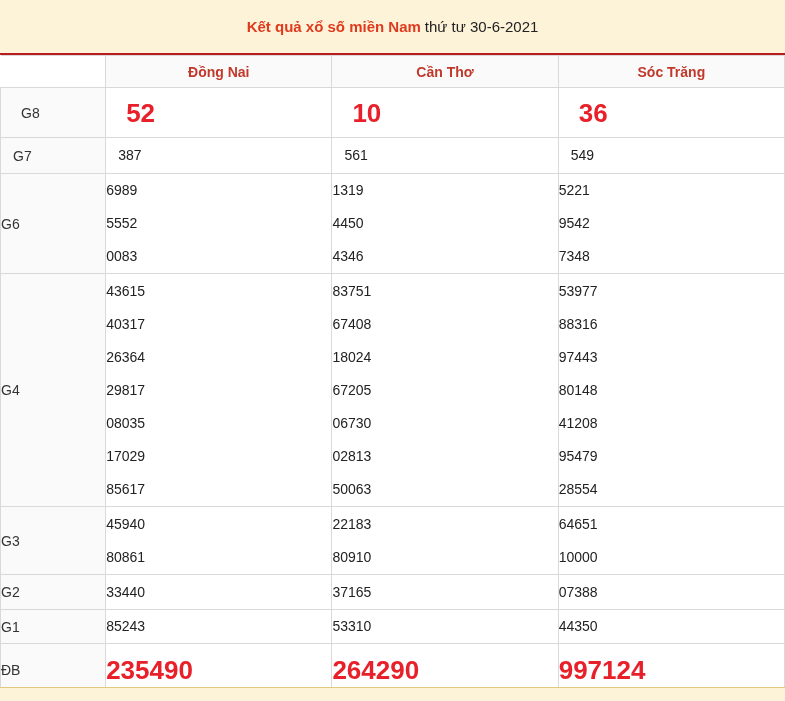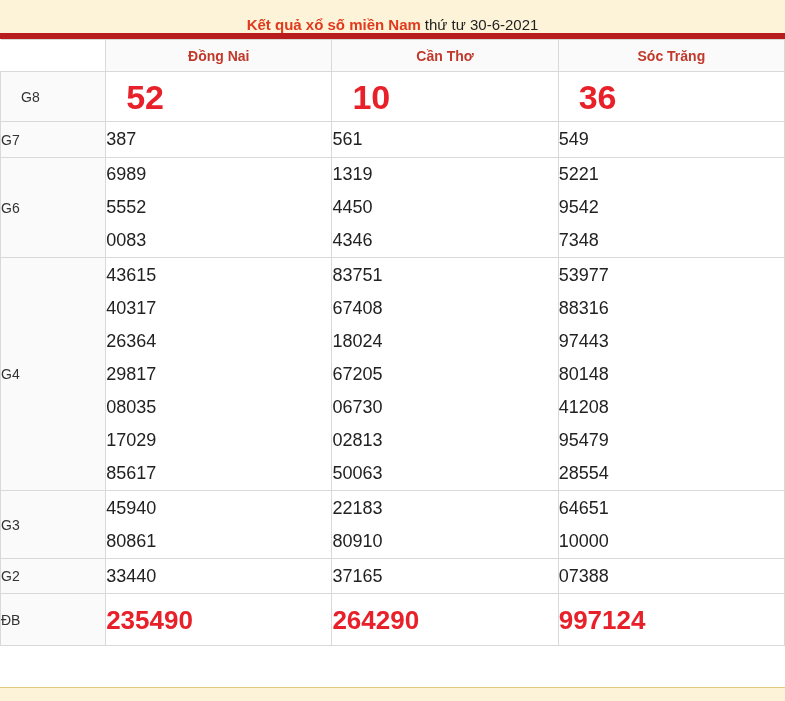--- a/index.html
+++ b/index.html
@@ -15,25 +15,25 @@
   }
   .page {
     position: relative;
     width: 785px;
     height: 701px;
     overflow: hidden;
     background: #ffffff;
   }
   
   .title-bar {
-    height: 39px;
+    height: 55px;
     background: #fdf3d8;
-    border-bottom: 6px solid #b91c1c;
+    border-bottom: 2px solid #b91c1c;
     display: flex;
-    align-items: flex-end;
+    align-items: center;
     justify-content: center;
     box-sizing: border-box;
   }
   .title-bar .title-text {
     font-size: 15px;
     color: #2b2b2b;
     white-space: nowrap;
   }
   .title-bar .title-strong {
     color: #e03a1e;
@@ -70,40 +70,40 @@
     border-left: none;
   }
   td.label {
     font-size: 14px;
     color: #333333;
     background: #fafafa;
     font-weight: normal;
     padding: 0;
   }
   td.nums {
-    font-size: 18px;
+    font-size: 14px;
     color: #222222;
     padding: 0;
     line-height: 33px;
   }
   td.nums .num {
     display: block;
   }
   
   tr.g8 td.nums, tr.db td.nums {
     color: #e8202a;
     font-weight: bold;
     font-size: 26px;
     line-height: 44px;
   }
-  tr.g8 td.nums { font-size: 34px; }
+  tr.g8 td.nums { font-size: 26px; }
   tr.db td.nums { font-size: 26px; }
   tr.g8 td.label, tr.db td.label { font-size: 14px; }
   tr.g8 td { height: 50px; padding-left: 20px; }
-  tr.g7 td { height: 36px; }
+  tr.g7 td { height: 36px; padding-left: 12px; }
   tr.g6 td { height: 100px; }
   tr.g5 td { height: 34px; }
   tr.g4 td { height: 233px; }
   tr.g3 td { height: 68px; }
   tr.g2 td { height: 35px; }
   tr.g1 td { height: 34px; }
   tr.db td { height: 52px; }
   tr.g6 td.nums, tr.g4 td.nums, tr.g3 td.nums { line-height: 33px; }
   
   .footer-strip {
@@ -262,20 +262,32 @@
           <span class="num">33440</span>
         </td>
         <td class="nums">
           <span class="num">37165</span>
         </td>
         <td class="nums">
           <span class="num">07388</span>
         </td>
       </tr>
 
+      <tr class="g1">
+        <td class="label">G1</td>
+        <td class="nums">
+          <span class="num">85243</span>
+        </td>
+        <td class="nums">
+          <span class="num">53310</span>
+        </td>
+        <td class="nums">
+          <span class="num">44350</span>
+        </td>
+      </tr>
 
       <tr class="db">
         <td class="label">ĐB</td>
         <td class="nums">
           <span class="num">235490</span>
         </td>
         <td class="nums">
           <span class="num">264290</span>
         </td>
         <td class="nums">

